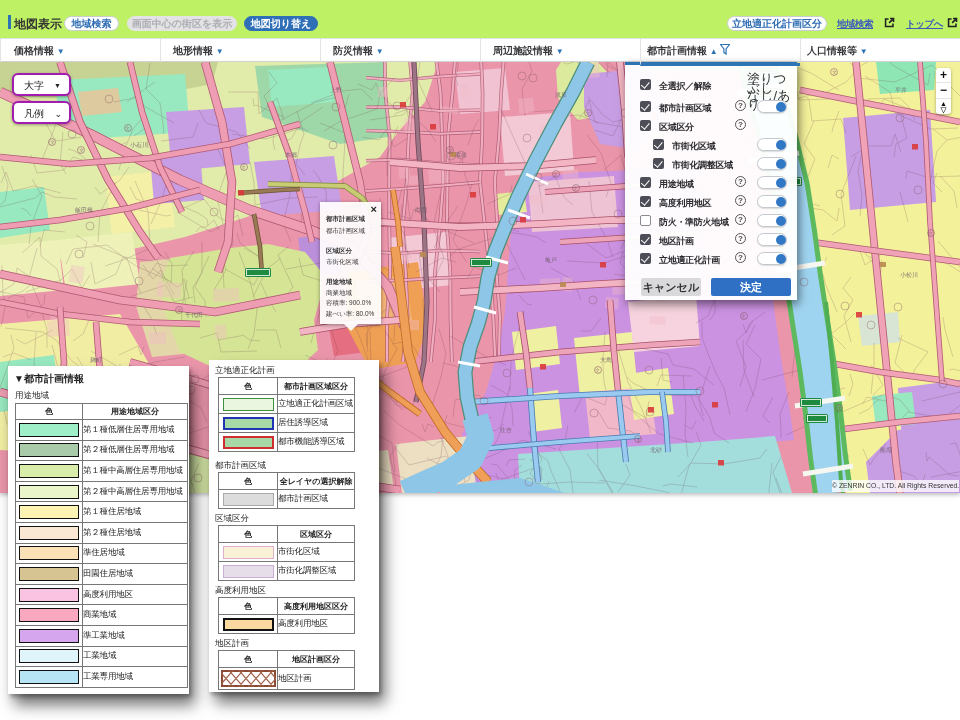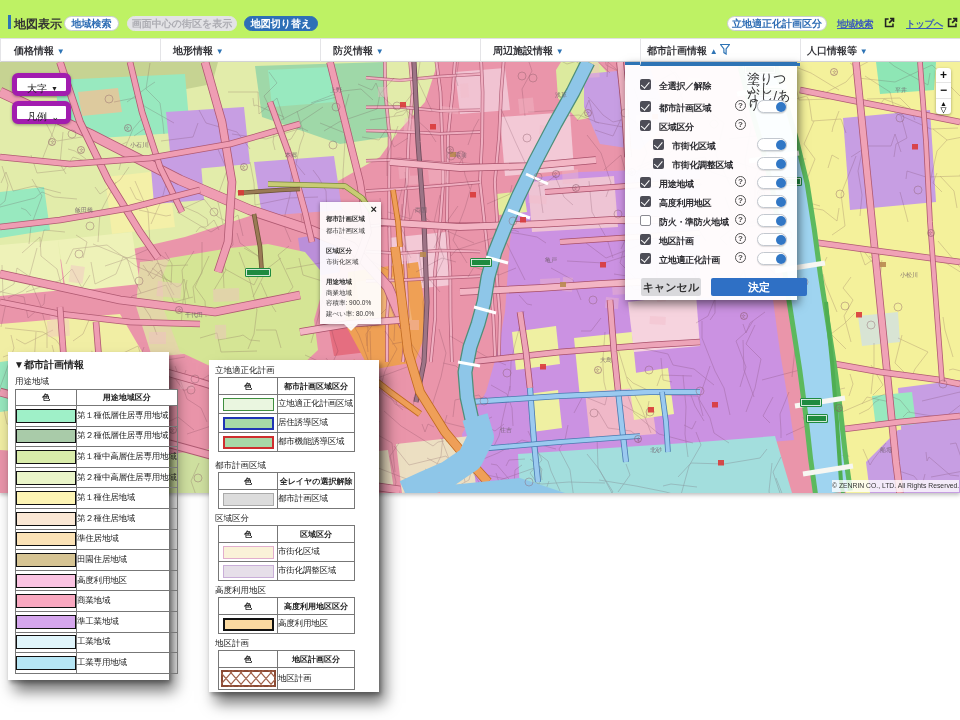--- a/index.html
+++ b/index.html
@@ -21,21 +21,21 @@
   
   #menu { position:absolute; left:0; top:38px; width:960px; height:24px; background:#fff; border-top:1px solid #e0e0e3; border-bottom:1px solid #d8d8db; }
   .mi { position:absolute; top:0; height:23px; border-left:1px solid #e4e4e7; font-size:10px; font-weight:bold; color:#36363b; line-height:24px; padding-left:12px; letter-spacing:0; }
   .car { color:#2e74b5; font-size:8px; }
   #mi5 { border-bottom:3px solid #2e74b5; height:27px; z-index:5; }
 
   
   #map { position:absolute; left:0; top:62px; width:960px; height:431px; overflow:hidden; box-shadow:0 2px 4px rgba(0,0,0,0.25); }
 
   
-  .mapdd { position:absolute; width:59px; height:23px; background:#fff; border:5px solid #a21caf; border-radius:6px; box-shadow:0 1px 3px rgba(0,0,0,.35); font-size:10px; color:#222; line-height:21px; padding-left:10px; }
+  .mapdd { position:absolute; width:59px; height:23px; background:#fff; border:2px solid #a21caf; border-radius:6px; box-shadow:0 1px 3px rgba(0,0,0,.35); font-size:10px; color:#222; line-height:21px; padding-left:10px; }
   
   #zoomc { position:absolute; left:936px; top:6px; width:15px; height:46px; background:#fff; border-radius:3px; box-shadow:0 1px 3px rgba(0,0,0,.35); text-align:center; }
   #zoomc div { height:15.3px; font-size:12px; font-weight:bold; color:#111; line-height:14px; border-bottom:1px solid #e5e5e5; }
   #zoomc div:last-child { border-bottom:none; font-size:7px; line-height:7px; padding-top:1px; }
 
   
   #cpy { position:absolute; left:832px; top:418px; width:127px; height:12px; background:rgba(255,255,255,.78); font-size:6.8px; color:#333; line-height:12px; text-align:center; white-space:nowrap; }
 
   
   #pop { position:absolute; left:320px; top:140px; width:61px; height:122px; background:rgba(255,255,255,.92); box-shadow:0 1px 4px rgba(0,0,0,.4); font-size:6.5px; color:#333; }
@@ -51,25 +51,25 @@
   .cb:after { content:""; position:absolute; left:3px; top:0.5px; width:3.5px; height:6.5px; border:solid #fff; border-width:0 1.8px 1.8px 0; transform:rotate(40deg); }
   .cbo { background:#fff; border:1.5px solid #8a8a92; }
   .cbo:after { display:none; }
   .ltx { position:absolute; top:1.5px; font-size:9px; color:#2b2b30; font-weight:bold; white-space:nowrap; letter-spacing:-0.3px; }
   .qm { position:absolute; left:110px; top:0; width:11px; height:11px; border:1.3px solid #555; border-radius:50%; font-size:8px; font-weight:bold; color:#444; text-align:center; line-height:9px; }
   .tg { position:absolute; left:132px; top:0; width:30px; height:13px; background:#fff; border:1px solid #c3c8cf; border-radius:7px; box-shadow:0 1px 1px rgba(0,0,0,.12); }
   .tg:after { content:""; position:absolute; right:0.5px; top:0.5px; width:10px; height:10px; background:#3077c5; border-radius:50%; }
   #fillhd { position:absolute; left:122px; top:10px; width:45px; font-size:13px; color:#333; text-align:left; line-height:8.5px; }
   .pbtn { position:absolute; top:213px; height:18px; font-size:11px; font-weight:bold; text-align:center; line-height:18px; border-radius:2px; }
   #pbc { left:16px; width:60px; background:#d9d9dc; color:#333; }
-  #pbk { left:86px; width:96px; background:#2f70c5; color:#fff; }
+  #pbk { left:86px; width:80px; background:#2f70c5; color:#fff; }
 
   
   .lg { position:absolute; background:#fff; box-shadow:2px 3px 4px rgba(0,0,0,.3), 6px 11px 14px rgba(0,0,0,.55); }
-  #lg1 { left:8px; top:352px; width:161px; height:328px; }
+  #lg1 { left:8px; top:366px; width:181px; height:328px; }
   #lg2 { left:209px; top:360px; width:170px; height:332px; }
   .lgt { position:absolute; font-size:8.5px; color:#222; white-space:nowrap; }
   table.lt { position:absolute; border-collapse:collapse; }
   table.lt th { border:1px solid #777; background:#fff; font-size:8px; color:#222; font-weight:bold; text-align:center; white-space:nowrap; }
   table.lt td { border:1px solid #777; font-size:8.5px; color:#222; padding:0; white-space:nowrap; letter-spacing:-0.2px; }
   .sw { margin:2px auto; }
 </style>
 </head>
 <body>
 <div id="stage">

